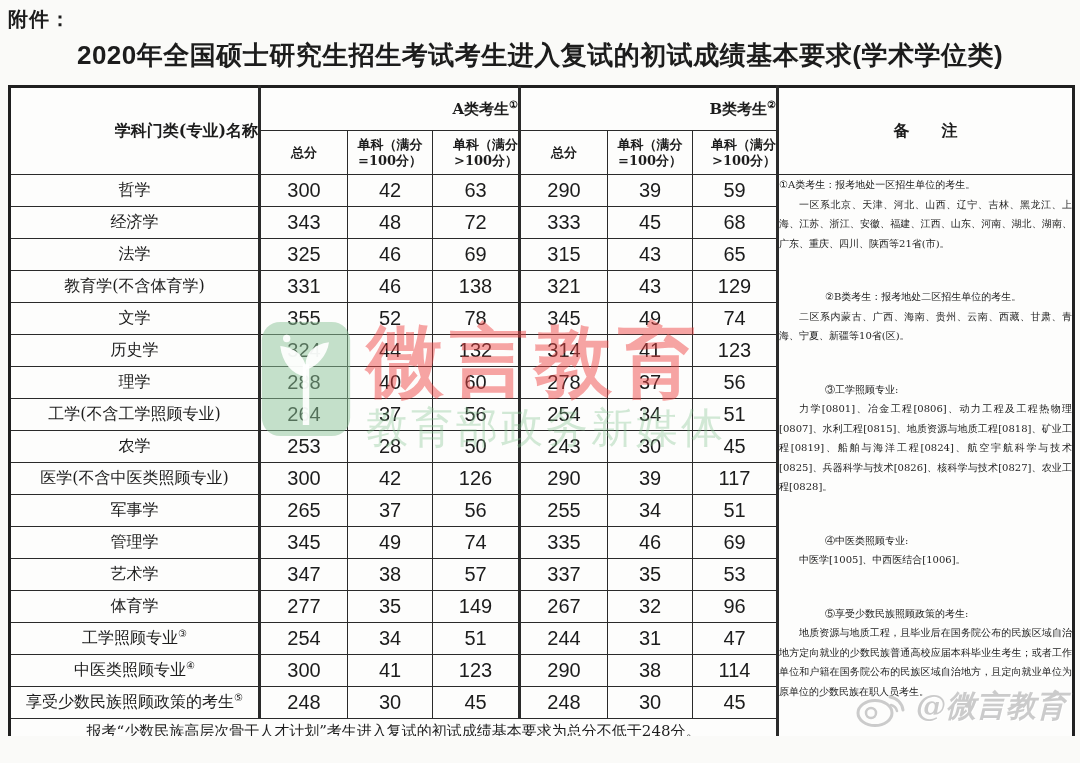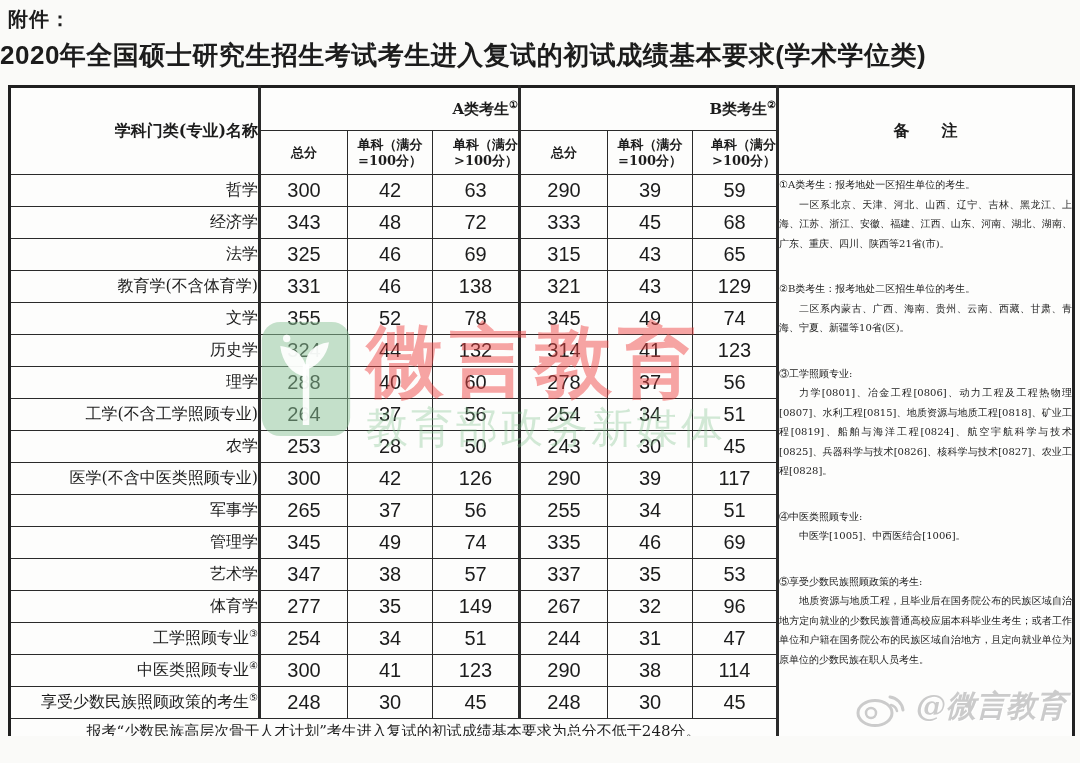--- a/index.html
+++ b/index.html
@@ -11,21 +11,21 @@
     -webkit-font-smoothing:antialiased;
   }
   .page{position:relative;width:1080px;height:736px;overflow:hidden;}
 
   .attachment{
     position:absolute;top:6px;left:8px;
     font-size:20px;font-weight:bold;letter-spacing:1px;
   }
   .doc-title{
     position:absolute;top:38px;left:0;width:1080px;
-    font-size:26px;font-weight:bold;letter-spacing:0.5px;
+    text-align:center;font-size:26px;font-weight:bold;letter-spacing:0.5px;
   }
 
   table.scores{
     position:absolute;top:85px;left:8px;
     width:1064px;border-collapse:collapse;table-layout:fixed;
     border:3px solid #1f1f1f;
     background:#fdfdfc;
   }
   table.scores th,table.scores td{
     border:1.6px solid #2a2a2a;
@@ -39,40 +39,40 @@
 
   th{font-weight:600;font-family:"DejaVu Serif","Liberation Serif",serif;}
   th.group{font-size:15px;}
   th.subhead{font-size:13px;line-height:16px;padding:2px 4px;font-weight:600;}
   th.c-name{font-size:16px;}
   th.c-notes{font-size:16px;}
   sup.circ{font-size:10px;vertical-align:super;line-height:0;}
 
   td.sub{
     font-family:"DejaVu Serif","Liberation Serif",serif;
-    font-size:16px;padding-left:8px;text-align:right;white-space:nowrap;
+    font-size:16px;padding-left:8px;text-align:center;white-space:nowrap;
   }
   td.num{
     text-align:center;font-size:20px;
     font-family:"Liberation Sans","DejaVu Sans",sans-serif;
   }
   td.footer{
     font-family:"DejaVu Serif","Liberation Serif",serif;
     font-size:15px;padding:2px 6px;text-align:center;white-space:nowrap;
   }
 
   td.remarks{
     vertical-align:top;text-align:left;
     padding:8px 10px 6px 10px;
     font-family:"DejaVu Serif","Liberation Serif",serif;
     font-size:10px;line-height:19.5px;
   }
   td.remarks p{margin:0;text-align:justify;}
   td.remarks p.ind{text-indent:2em;}
-  td.remarks p.gap{margin-top:26px;}
+  td.remarks p.gap{margin-top:34px;padding-left:46px;}
 
   .wm-center{
     position:absolute;left:260px;top:320px;
     display:flex;gap:14px;align-items:flex-start;
     pointer-events:none;z-index:5;
   }
   .wm-title{
     font-size:78px;font-weight:bold;line-height:1.05;
     color:#ef4444;opacity:0.48;letter-spacing:6px;
     font-family:"DejaVu Serif","Liberation Serif",serif;

